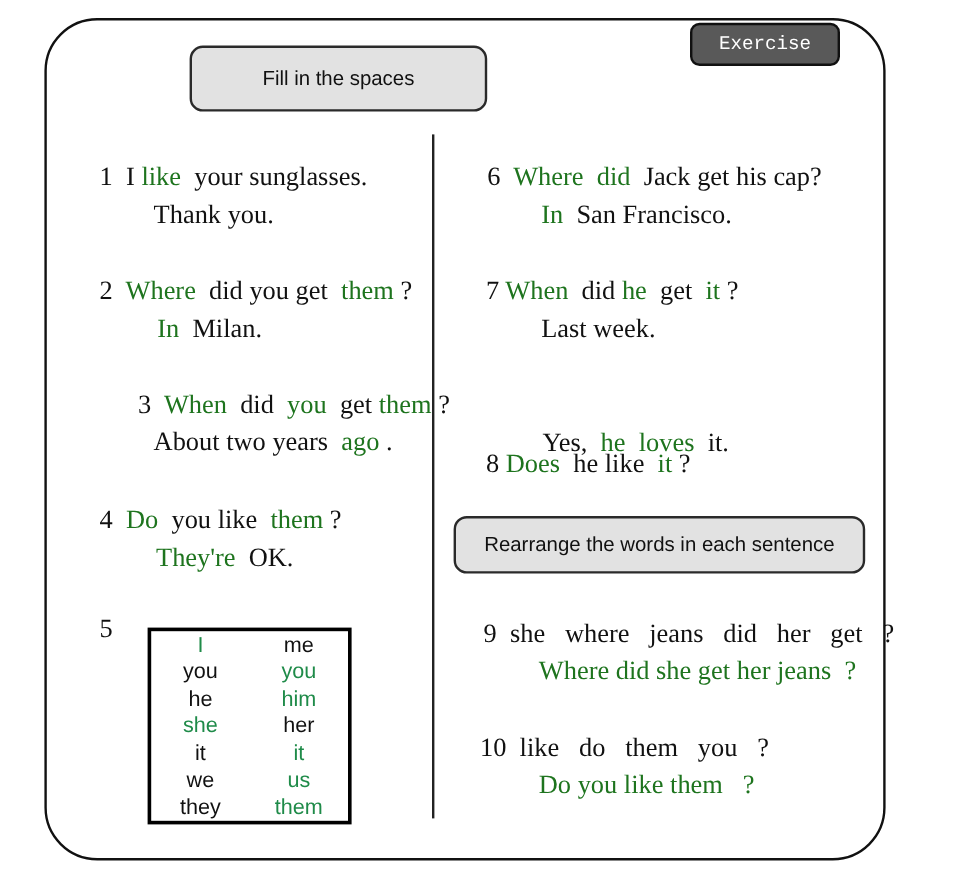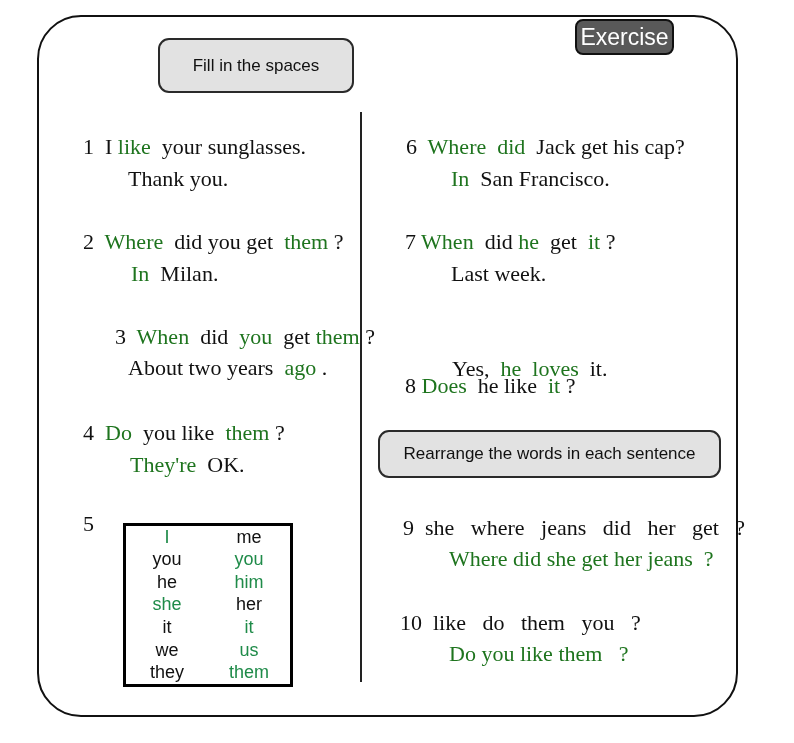--- a/index.html
+++ b/index.html
@@ -24,50 +24,50 @@
     height: 702px;
     box-sizing: border-box;
     border: 2px solid var(--ink, #111);
     border-radius: 44px;
     background: #ffffff;
   }
   .badge {
     position: absolute;
     left: 575px;
     top: 19px;
-    width: 99px;
+    width: 125px;
     height: 36px;
     box-sizing: border-box;
     background: var(--badge-bg, #595959);
     color: var(--badge-text, #fff);
     border: 2px solid var(--ink, #111);
     border-radius: 8px;
-    font-family: Liberation Sans, sans-serif;
-    font-size: 23px;
+    font-family: Liberation Mono, monospace;
+    font-size: 16px;
     display: flex;
     align-items: center;
     justify-content: center;
   }
   .header {
     position: absolute;
     box-sizing: border-box;
     background: var(--header-bg, #e2e2e2);
     border: 2px solid #2a2a2a;
     border-radius: 11px;
     font-family: "Liberation Sans", sans-serif;
     font-size: 17px;
     color: #111;
     display: flex;
     align-items: center;
     justify-content: center;
   }
   .fill-header {
     left: 158px;
     top: 38px;
-    width: 196px;
+    width: 248px;
     height: 55px;
   }
   .rearrange-header {
     left: 378px;
     top: 430px;
     width: 343px;
     height: 48px;
   }
   .divider {
     position: absolute;

